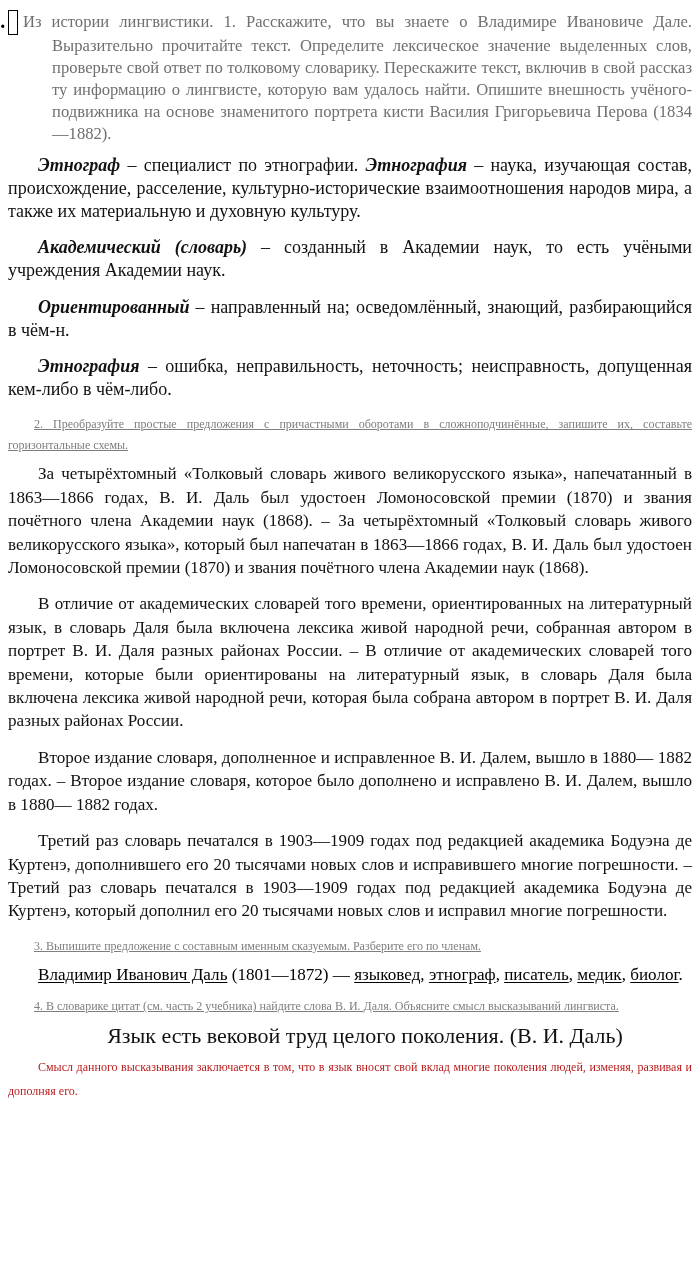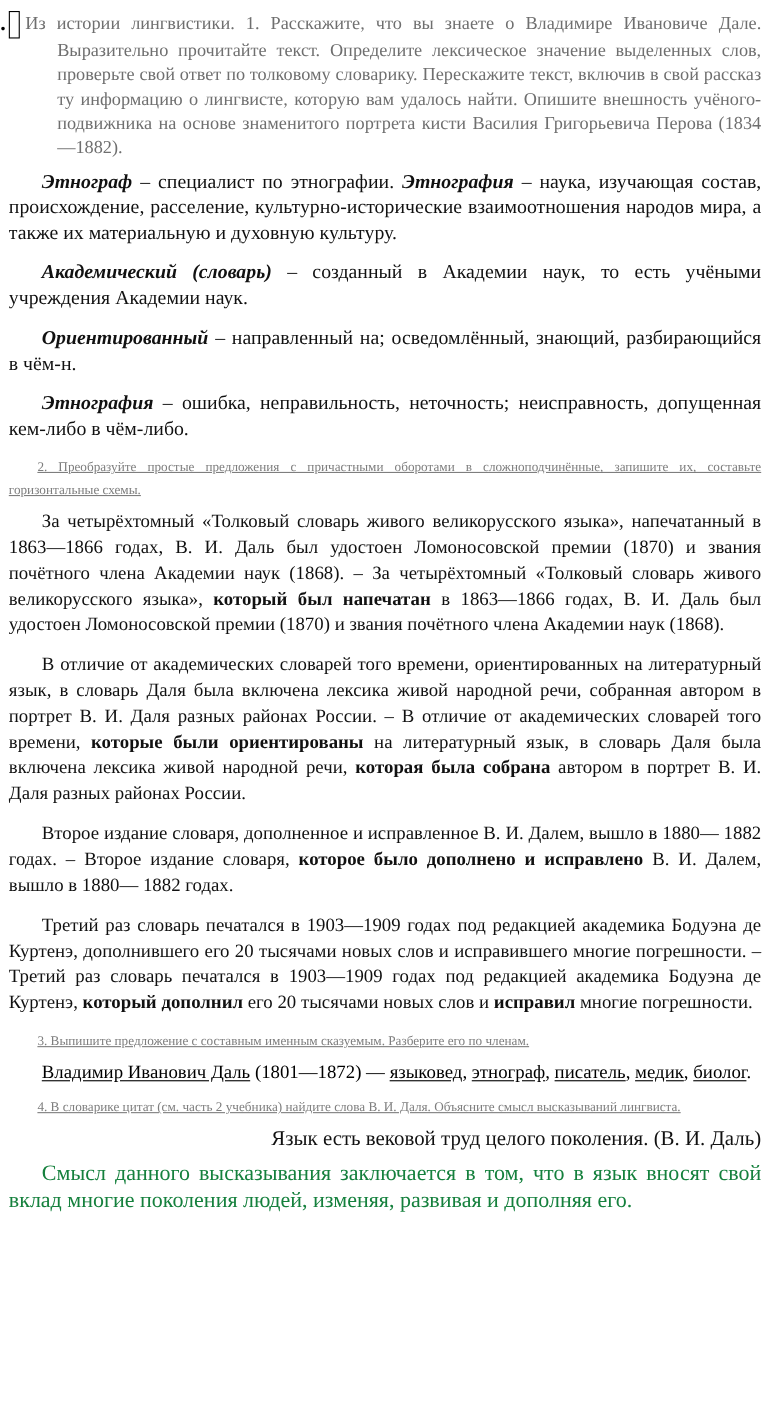--- a/index.html
+++ b/index.html
@@ -88,45 +88,45 @@
   .answer-par {
     font-size: 17.1px;
     line-height: 23.4px;
     color: #111111;
     text-align: justify;
     text-indent: 30px;
     margin-bottom: 13px;
   }
 
   .quote-par {
-    font-size: 19px;
+    font-size: 22px;
     line-height: 23.4px;
     color: #111111;
-    text-align: right;
+    text-align: center;
     text-indent: 30px;
     margin-bottom: 9px;
   }
 
   .analysis-par {
-    font-size: 20px;
+    font-size: 12px;
     line-height: 23.4px;
-    color: #15803d;
+    color: #b91c1c;
     text-align: justify;
     text-indent: 30px;
     margin-top: 9px;
     margin-bottom: 9px;
   }
 
   
   .bi {
     font-weight: bold;
     font-style: italic;
   }
   .b {
-    font-weight: bold;
+    font-weight: normal;
   }
   .u {
     text-decoration: underline;
     text-underline-offset: 1.5px;
   }
 
   .sp-top-1 { height: 5px; }
 </style>
 </head>
 <body>

